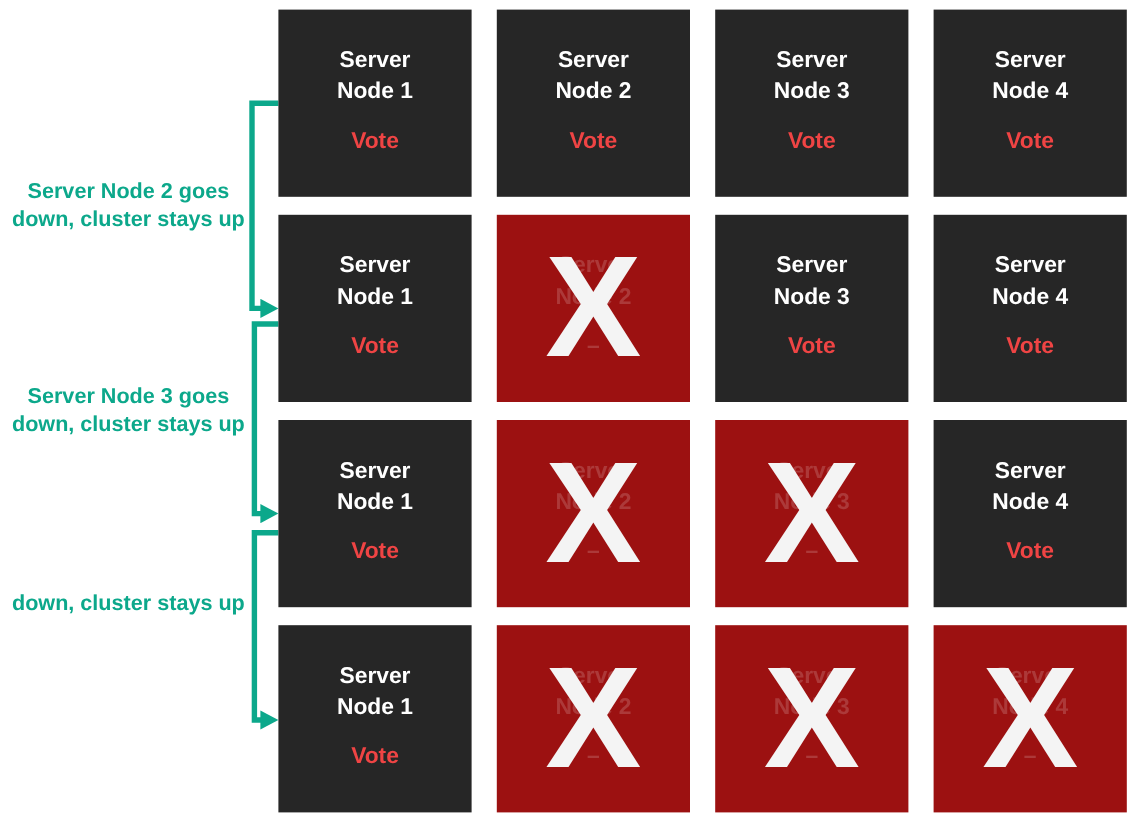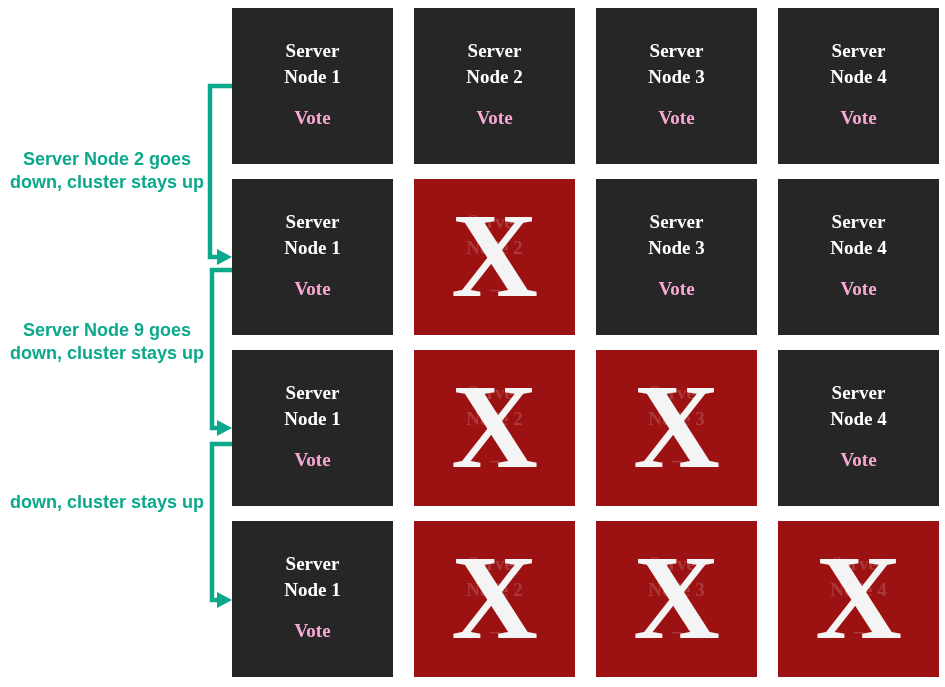--- a/index.html
+++ b/index.html
@@ -7,26 +7,26 @@
     position:relative; width:945px; height:687px; background:#ffffff;
     font-family:"Liberation Sans", sans-serif; overflow:hidden;
   }
   .grid {
     position:absolute; left:232px; top:8px;
     display:grid; grid-template-columns:repeat(4,161px);
     grid-auto-rows:156px; column-gap:21px; row-gap:15px;
   }
   .node {
     position:relative; text-align:center; font-weight:700;
-    font-size:19px; line-height:26px; color:#ffffff;font-family:Liberation Serif, serif;
+    font-size:19px; line-height:26px; color:#ffffff;
   }
   .node.up   { background:#262626; }
   .node.down { background:#9C1111; }
   .node-title { padding-top:30px; }
-  .vote { margin-top:15px; color:#f9a8d4; }
+  .vote { margin-top:15px; color:#ef4444; }
   .ghost { color:rgba(255,255,255,0.17); }
   .x-overlay {
     position:absolute; left:0; top:0; right:0; bottom:0;
     display:flex; align-items:center; justify-content:center;
     font-size:120px; font-weight:700; line-height:1; color:#F4F4F4;
     padding-bottom:2px;
   }
   .annotation {
     position:absolute; left:0; width:214px; text-align:center;
     color:#0CA88B; font-weight:700; font-size:18px; line-height:23px;
@@ -50,21 +50,21 @@
     <polyline points="232,86 210,86 210,257 218,257" fill="none" stroke="#0CA88B" stroke-width="4.5" marker-end="url(#ah)"></polyline>
     <polyline points="232,270 212,270 212,428 218,428" fill="none" stroke="#0CA88B" stroke-width="4.5" marker-end="url(#ah)"></polyline>
     <polyline points="232,444 212,444 212,600 218,600" fill="none" stroke="#0CA88B" stroke-width="4.5" marker-end="url(#ah)"></polyline>
   </svg>
 
   <div class="annotation a1">
     <div>Server Node 2 goes</div>
     <div>down, cluster stays up</div>
   </div>
   <div class="annotation a2">
-    <div>Server Node 9 goes</div>
+    <div>Server Node 3 goes</div>
     <div>down, cluster stays up</div>
   </div>
   <div class="annotation a3">
     <div>down, cluster stays up</div>
   </div>
 
   <div class="grid">
 
     <div class="node up">
       <div class="node-title">

